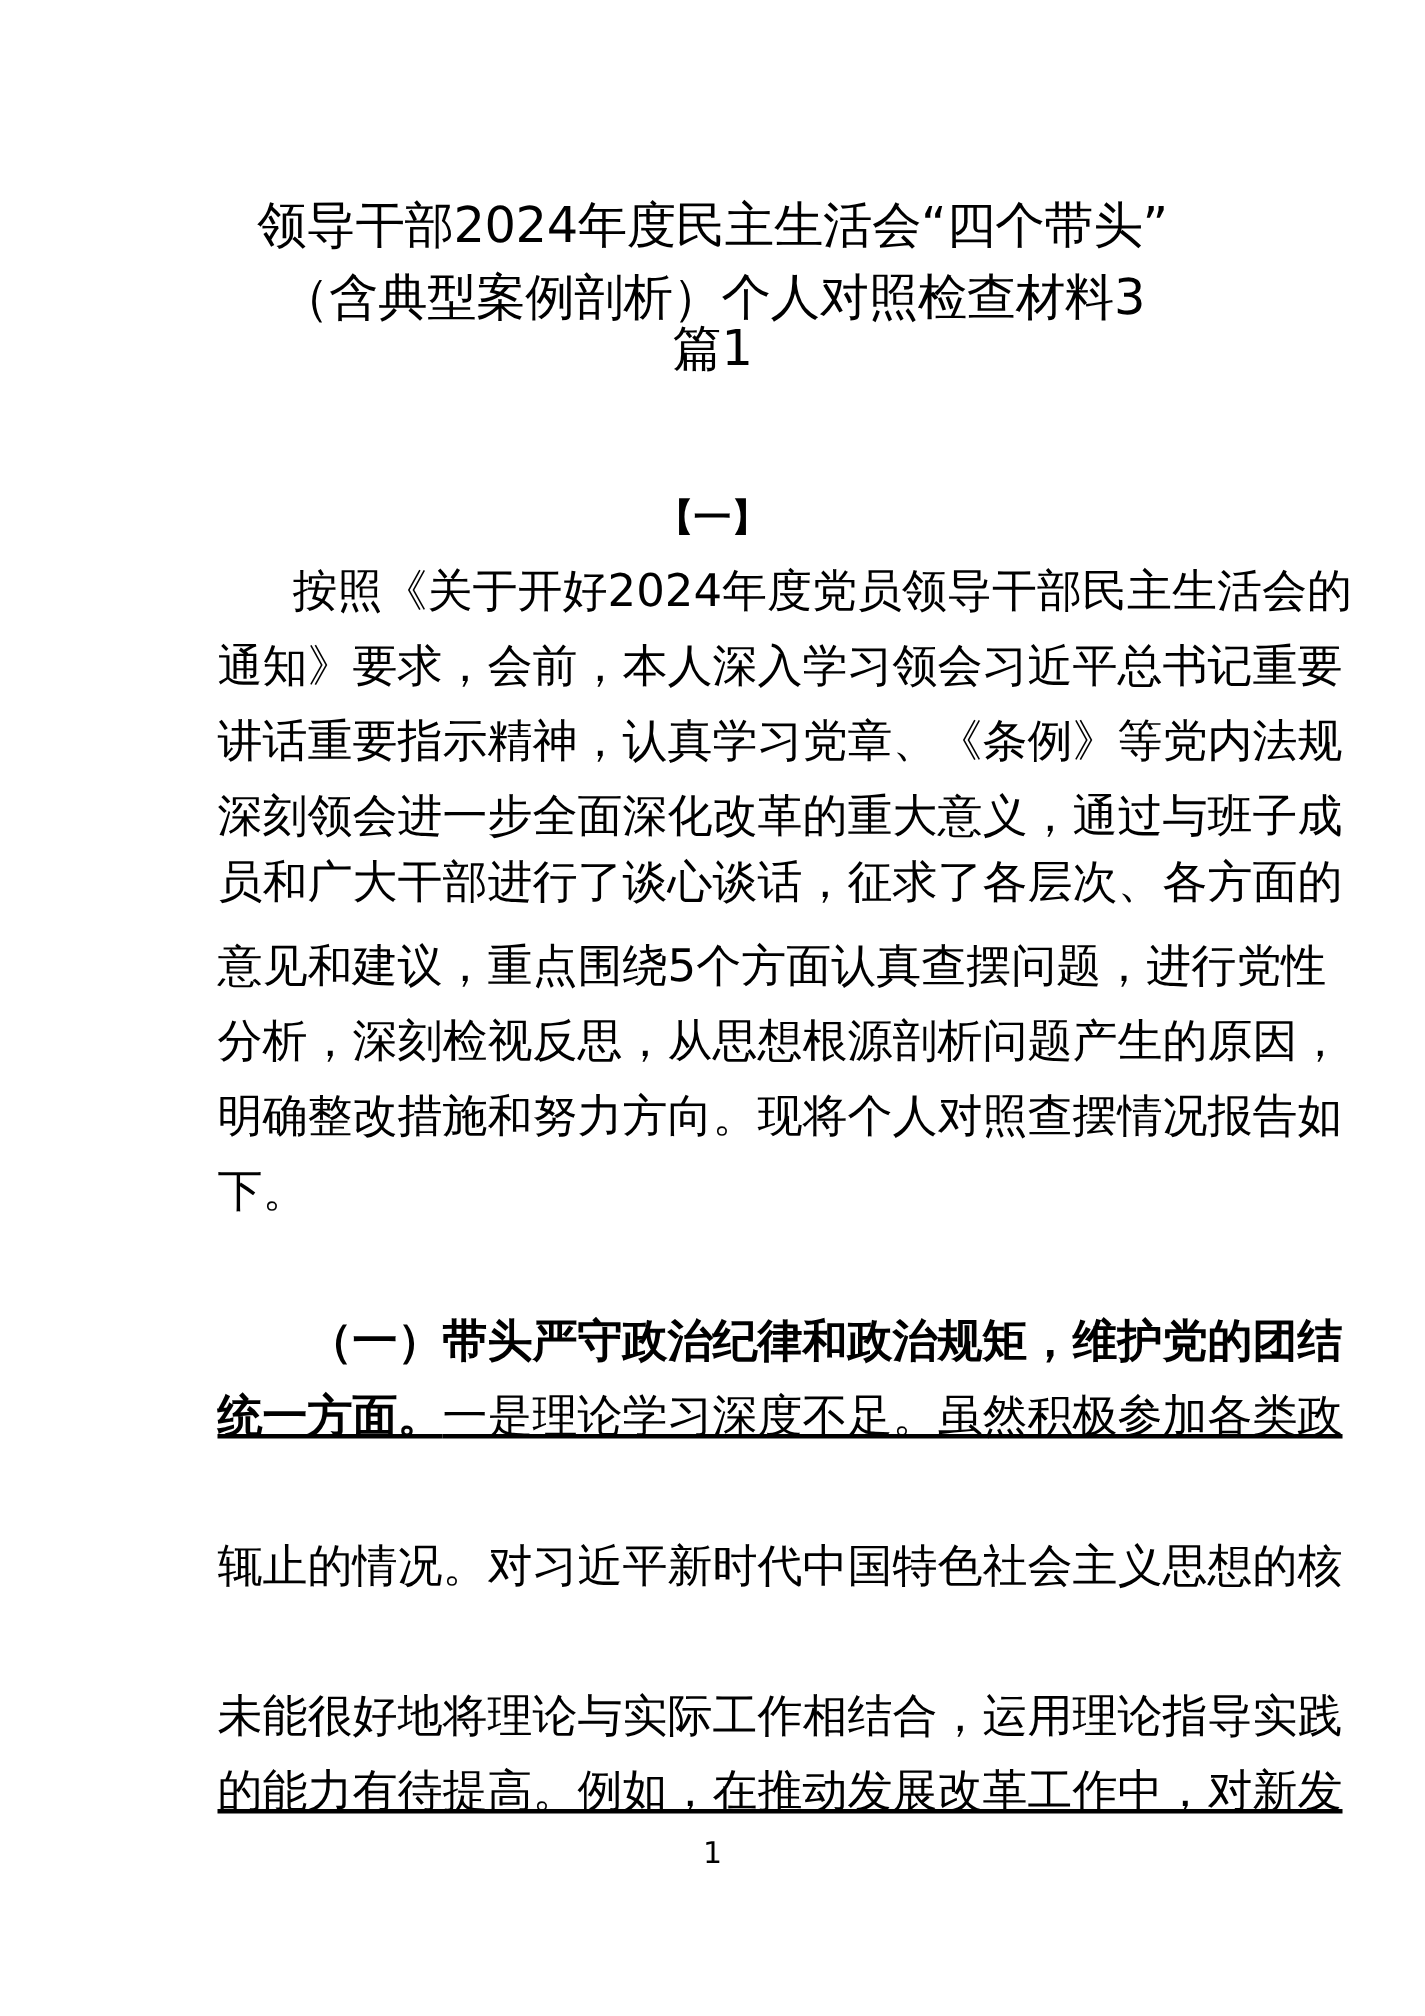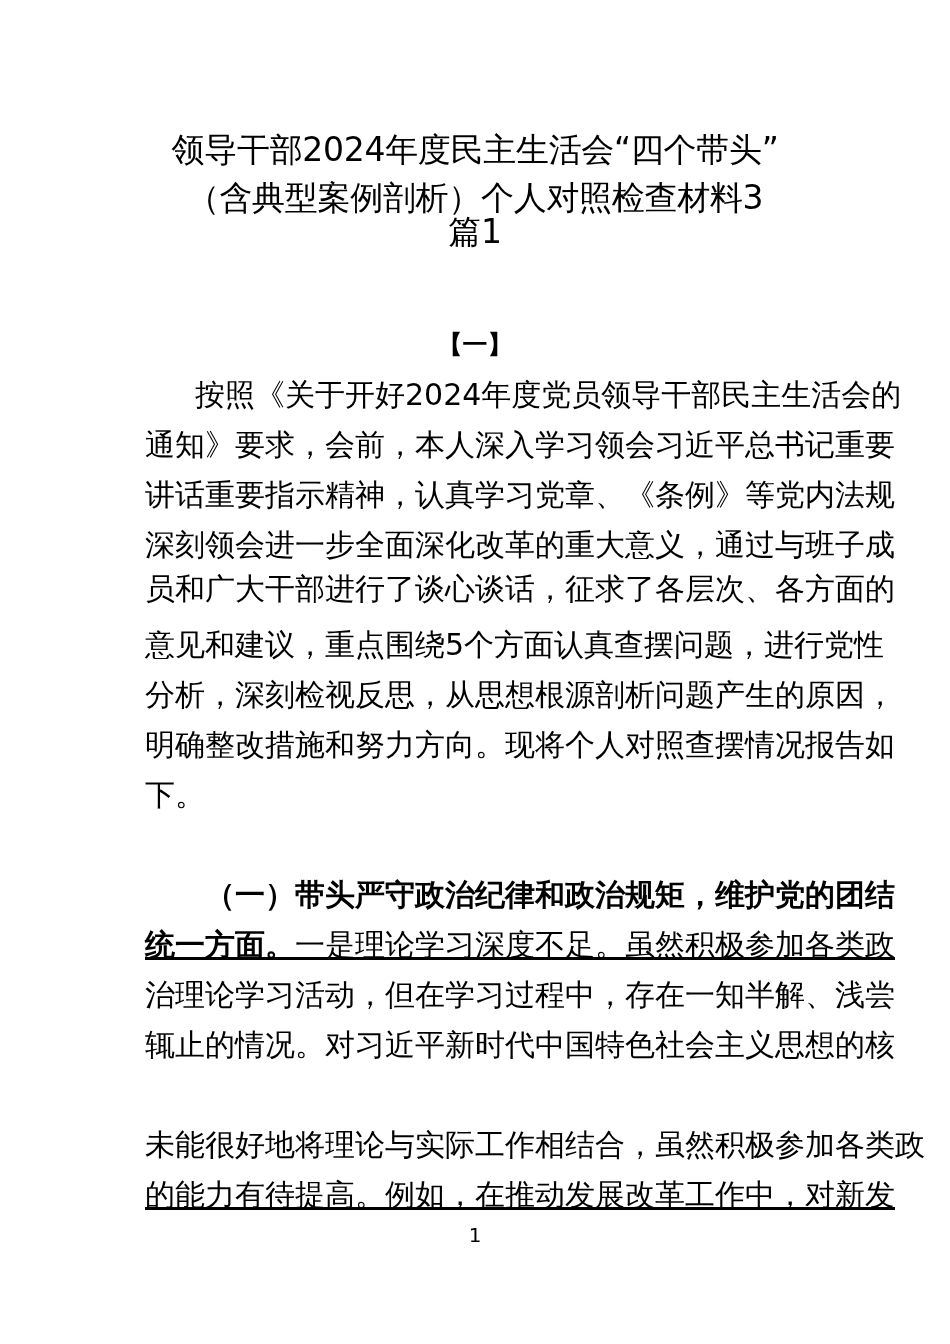--- a/index.html
+++ b/index.html
@@ -102,20 +102,19 @@
   <div class="body-line" style="top:730px;">明确整改措施和努力方向。现将个人对照查摆情况报告如</div>
   <div class="body-line last" style="top:780px;">下。</div>
 
 
   <div class="body-line sub-indent bold" style="top:880px;">（一）带头严守政治纪律和政治规矩，维护党的团结</div>
 
   <div class="body-line" style="top:930px;text-decoration:underline;">
     <span class="bold">统一方面。</span><span>一是理论学习深度不足。虽然积极参加各类政</span>
   </div>
 
-  <div class="body-line" style="top:980px;">治理论学习活动，但在学习过程中，存在一知半解、浅尝</div>
   <div class="body-line" style="top:1030px;">辄止的情况。对习近平新时代中国特色社会主义思想的核</div>
-  <div class="body-line" style="top:1130px;">未能很好地将理论与实际工作相结合，虽然积极参加各类政</div>
+  <div class="body-line" style="top:1130px;">未能很好地将理论与实际工作相结合，运用理论指导实践</div>
   <div class="body-line" style="top:1180px;text-decoration:underline;">的能力有待提高。例如，在推动发展改革工作中，对新发</div>
 
   <div class="page-number">1</div>
 
 </div>
 
 </body></html>

